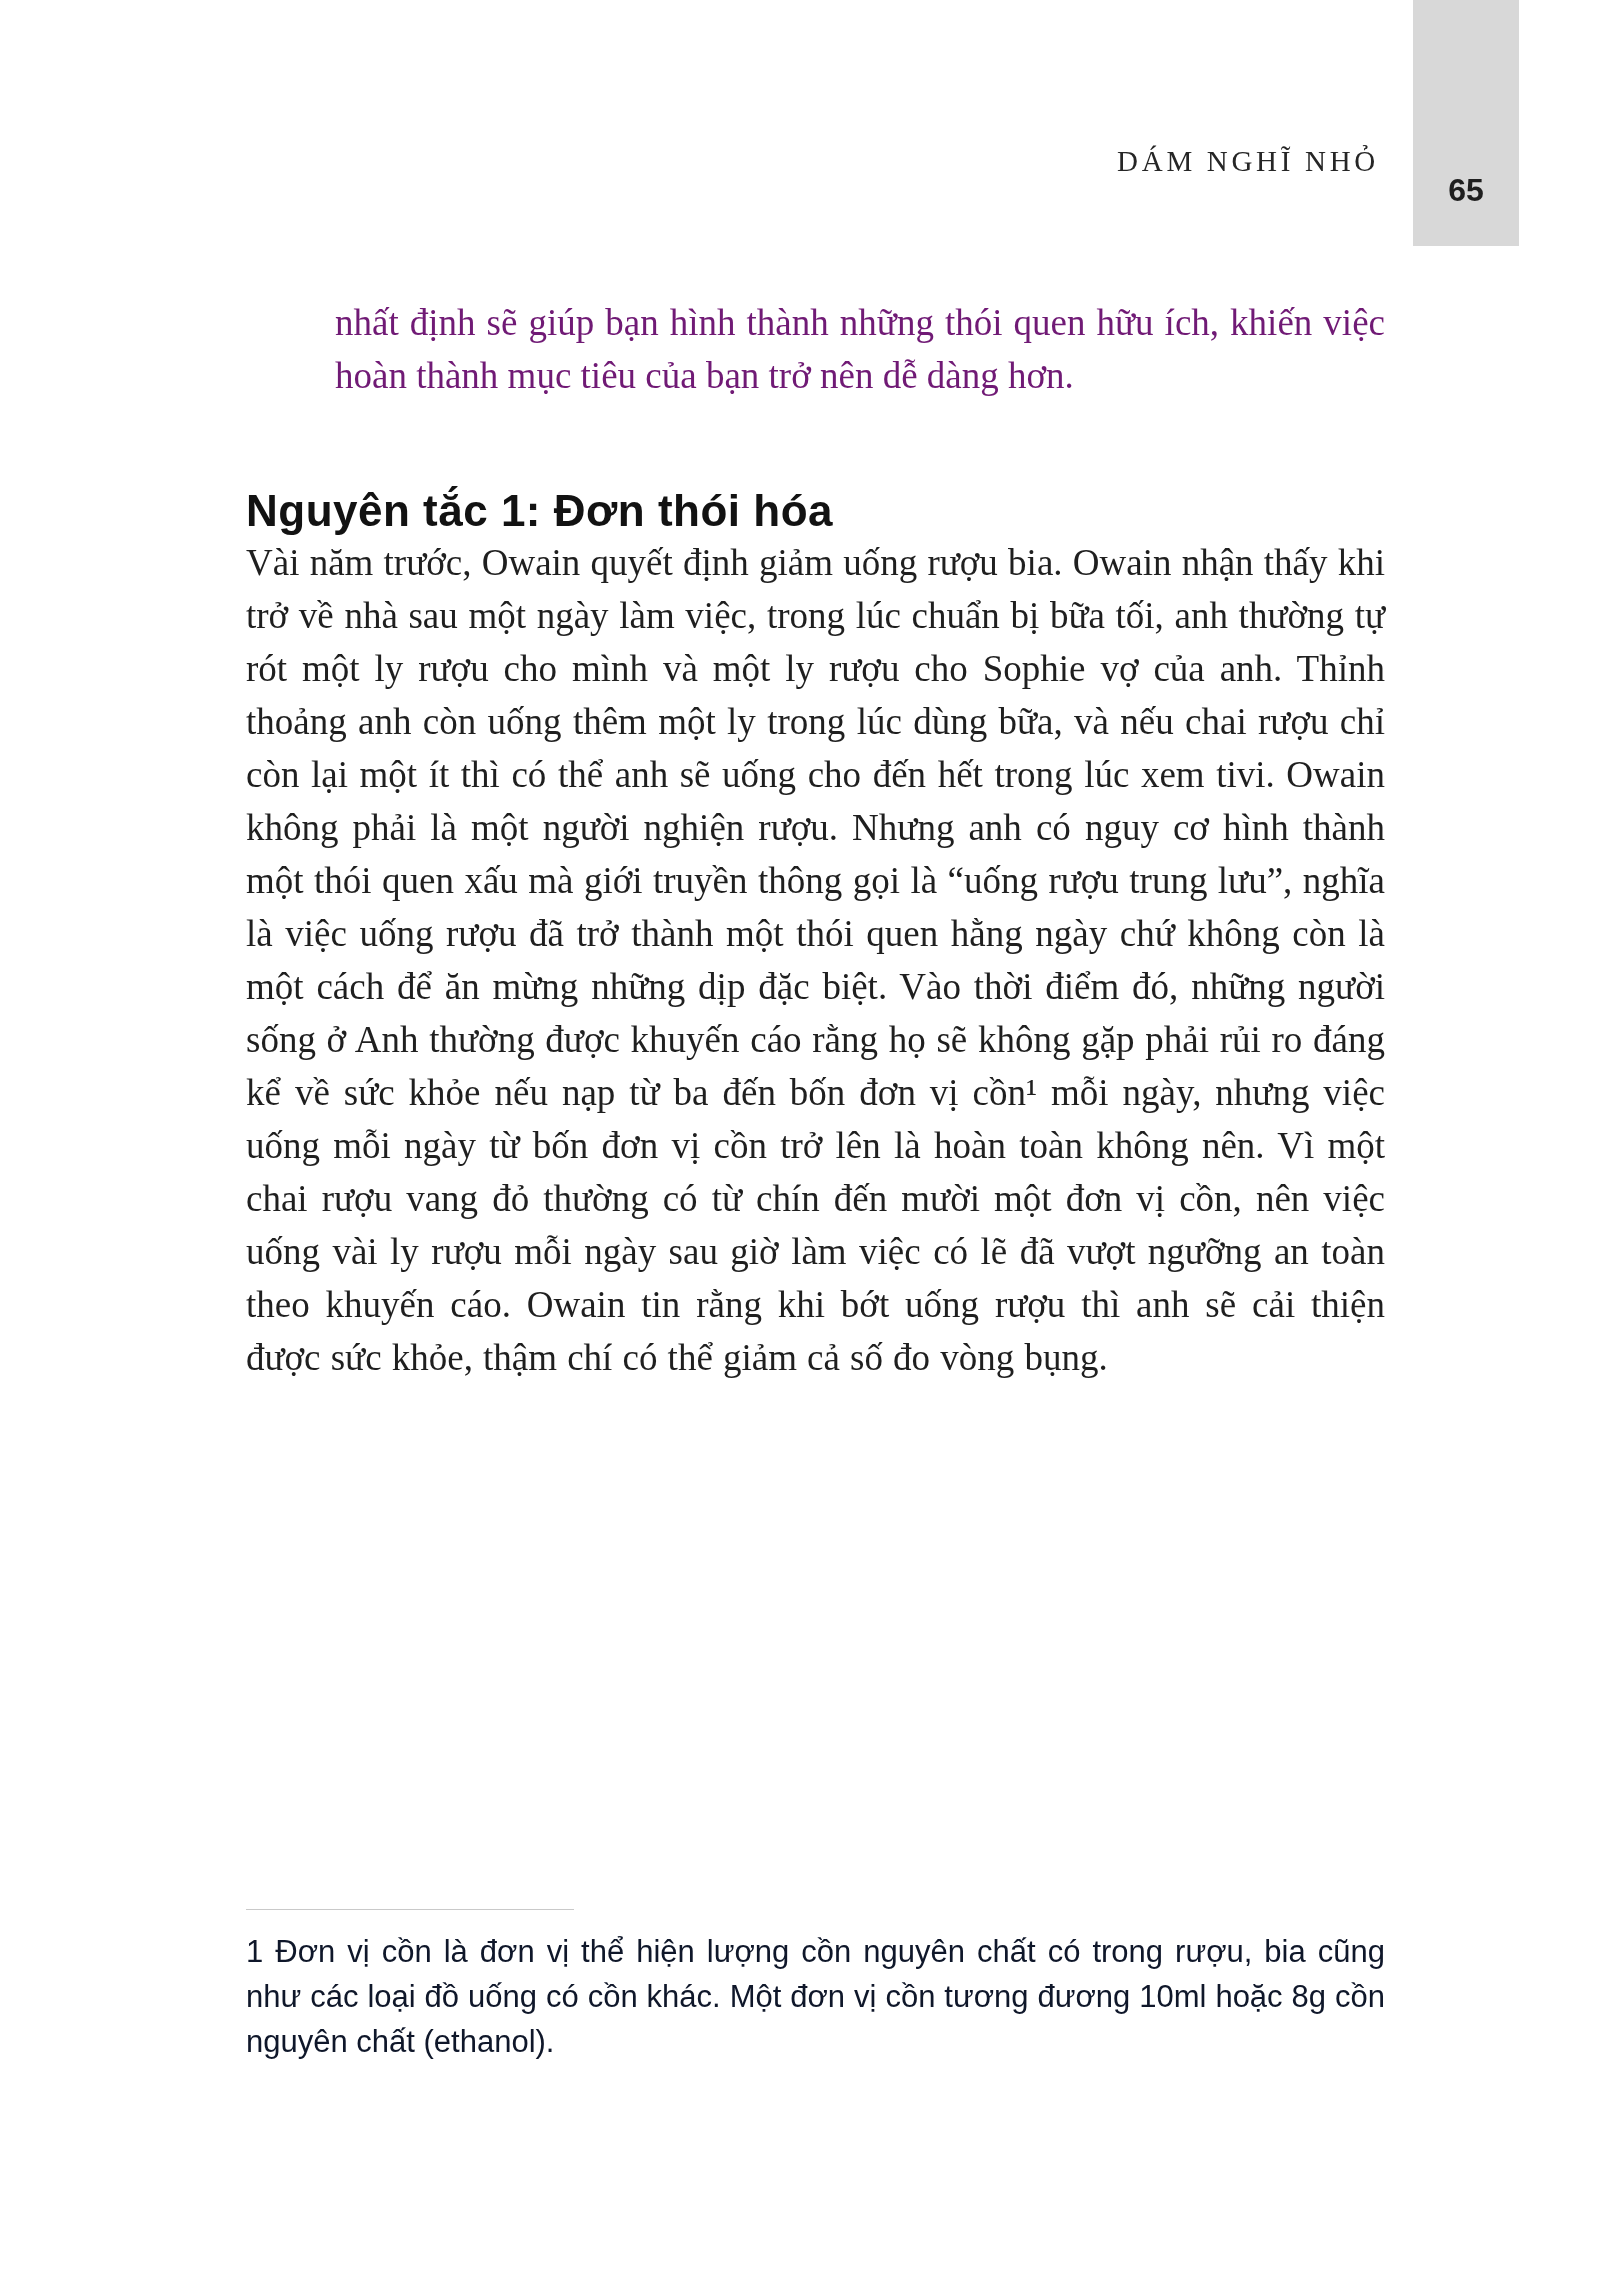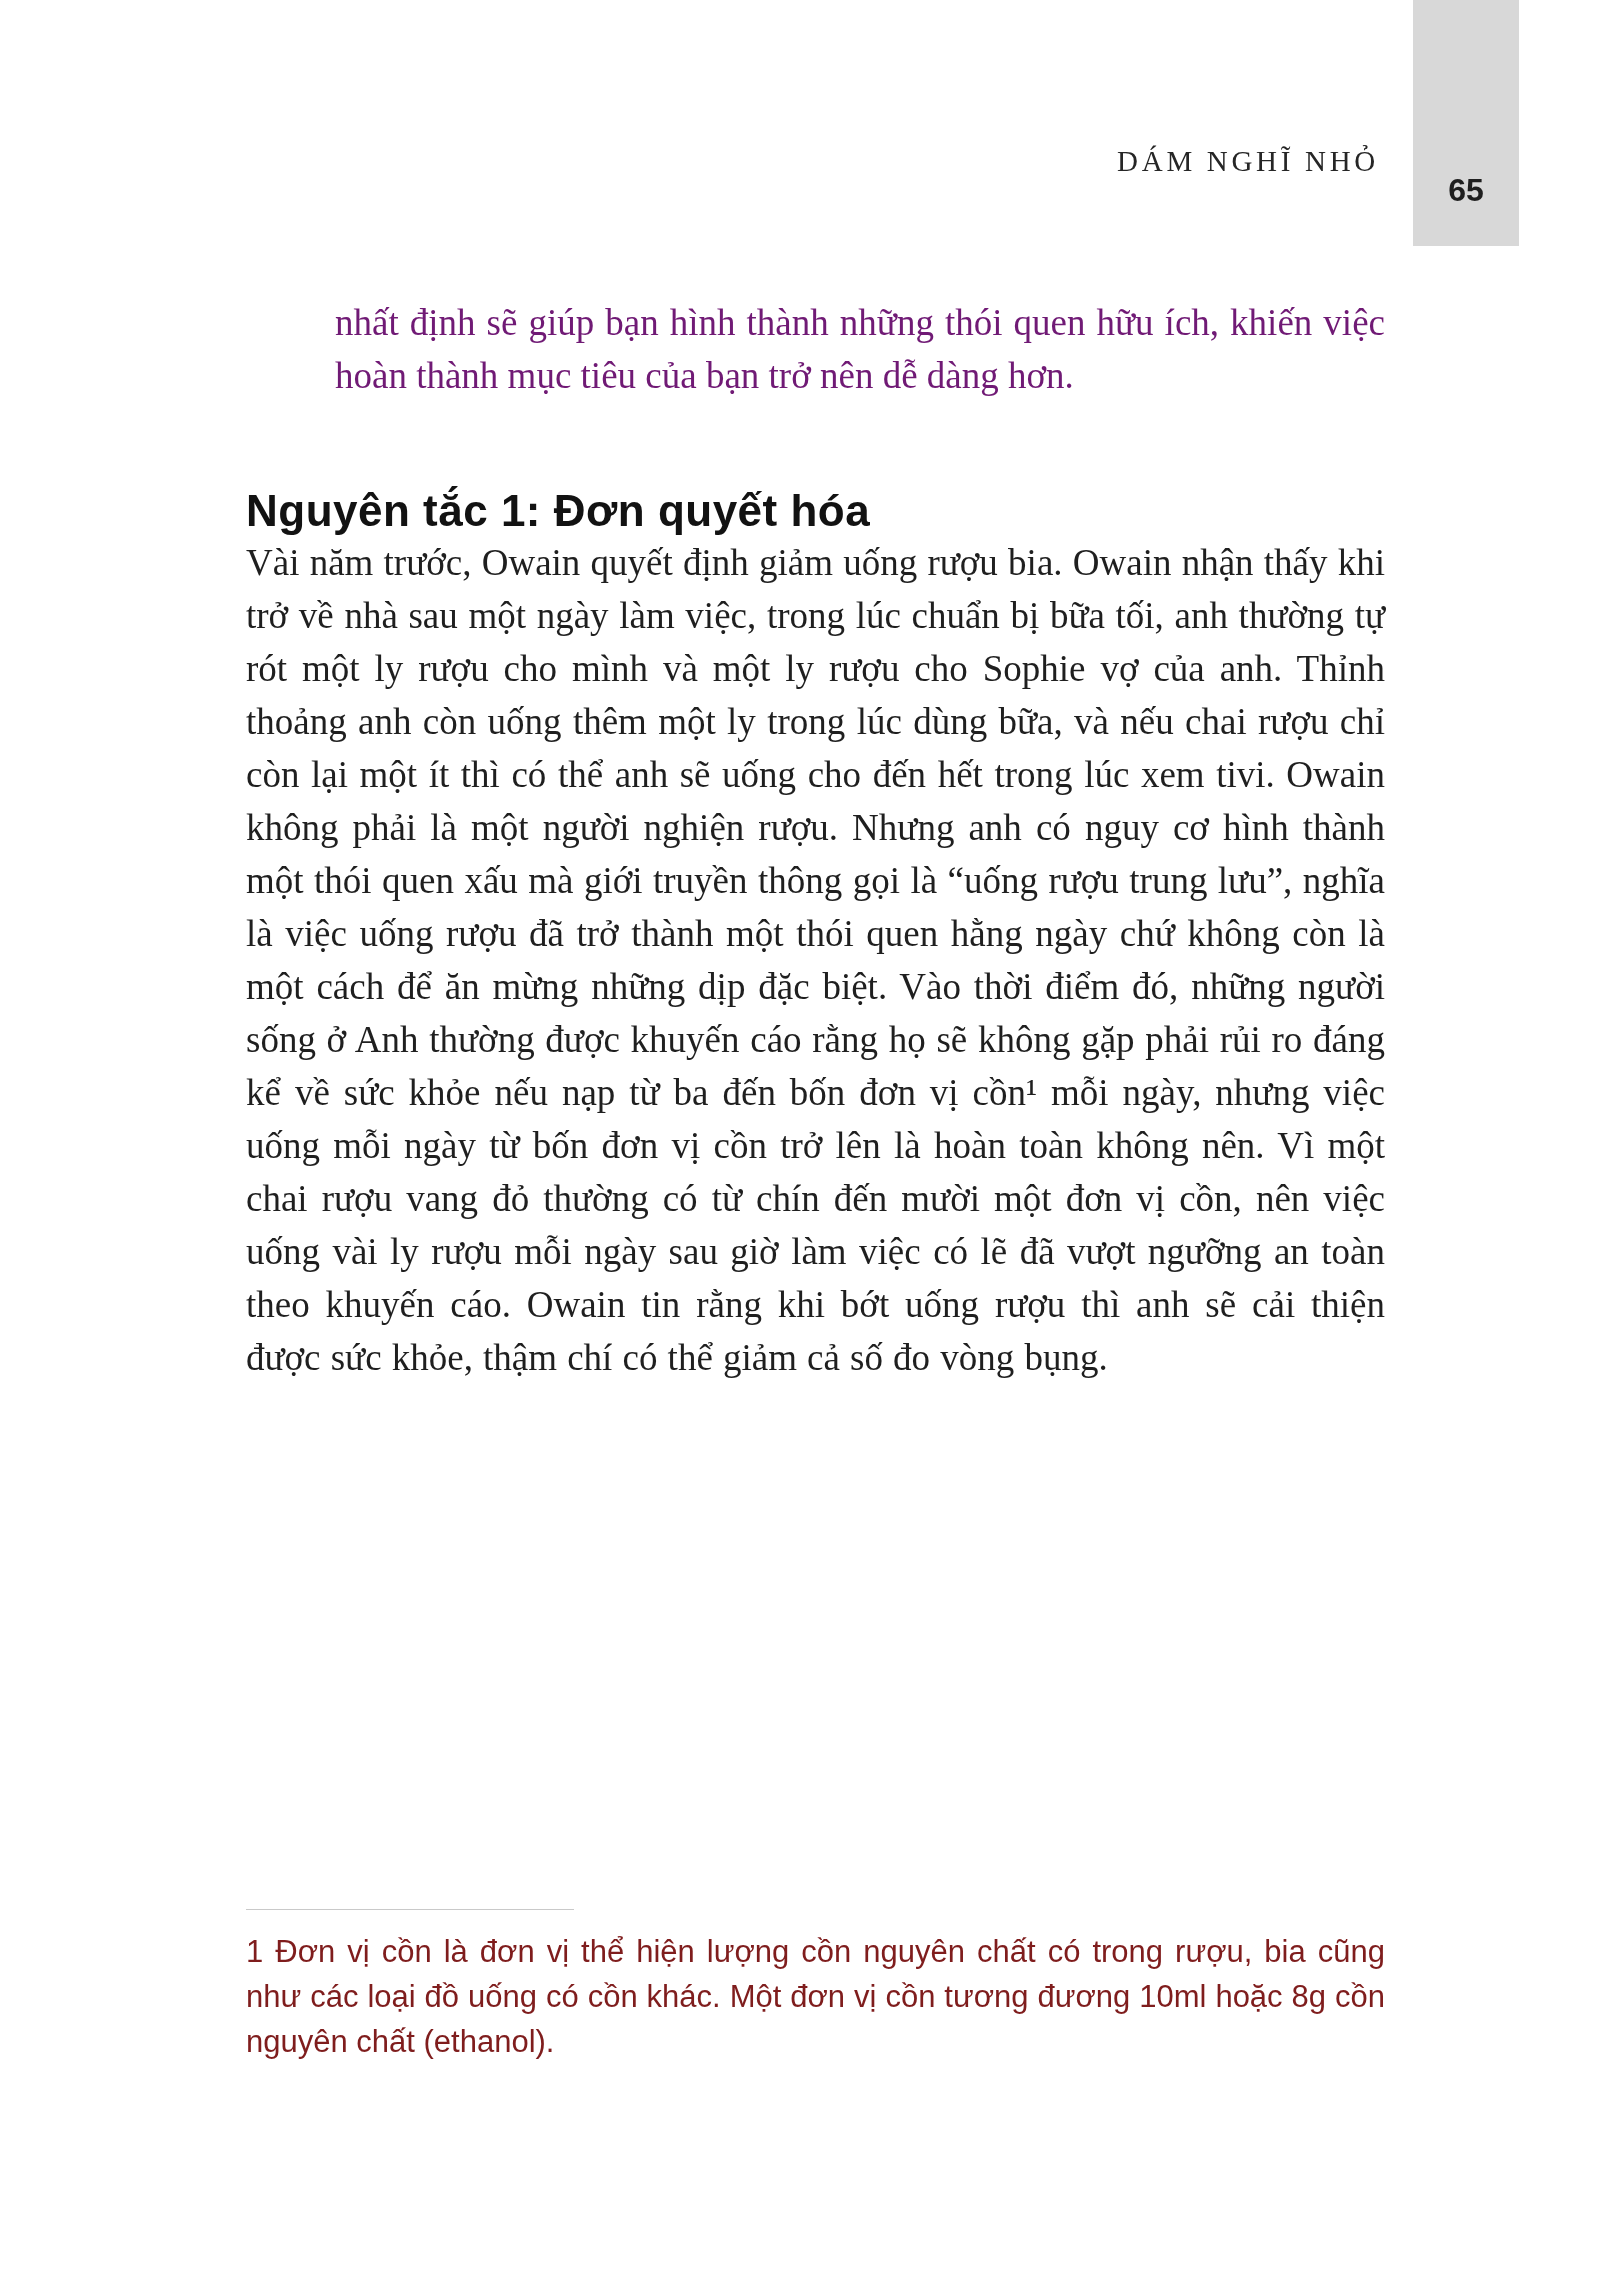--- a/index.html
+++ b/index.html
@@ -85,38 +85,38 @@
     width: 328px;
     height: 0;
     border-top: 1.9px solid #c9c9c9;
     margin-bottom: 18.6px;
   }
   .footnote {
     font-family: "Liberation Sans", sans-serif;
     font-size: 31px;
     line-height: 45px;
     text-align: justify;
-    color: #7f1d1d;
+    color: #0f172a;
   }
 </style>
 </head>
 <body>
 
 <div class="page">
 
   <div class="page-tab">
     <span class="page-num">65</span>
   </div>
 
   <div class="running-head">DÁM NGHĨ NHỎ</div>
 
   <div class="content">
     <p class="intro">nhất định sẽ giúp bạn hình thành những thói quen hữu ích, khiến việc hoàn thành mục tiêu của bạn trở nên dễ dàng hơn.</p>
 
-    <h1 class="section-heading">Nguyên tắc 1: Đơn quyết hóa</h1>
+    <h1 class="section-heading">Nguyên tắc 1: Đơn thói hóa</h1>
 
     <p class="body-text">Vài năm trước, Owain quyết định giảm uống rượu bia. Owain nhận thấy khi trở về nhà sau một ngày làm việc, trong lúc chuẩn bị bữa tối, anh thường tự rót một ly rượu cho mình và một ly rượu cho Sophie vợ của anh. Thỉnh thoảng anh còn uống thêm một ly trong lúc dùng bữa, và nếu chai rượu chỉ còn lại một ít thì có thể anh sẽ uống cho đến hết trong lúc xem tivi. Owain không phải là một người nghiện rượu. Nhưng anh có nguy cơ hình thành một thói quen xấu mà giới truyền thông gọi là “uống rượu trung lưu”, nghĩa là việc uống rượu đã trở thành một thói quen hằng ngày chứ không còn là một cách để ăn mừng những dịp đặc biệt. Vào thời điểm đó, những người sống ở Anh thường được khuyến cáo rằng họ sẽ không gặp phải rủi ro đáng kể về sức khỏe nếu nạp từ ba đến bốn đơn vị cồn¹ mỗi ngày, nhưng việc uống mỗi ngày từ bốn đơn vị cồn trở lên là hoàn toàn không nên. Vì một chai rượu vang đỏ thường có từ chín đến mười một đơn vị cồn, nên việc uống vài ly rượu mỗi ngày sau giờ làm việc có lẽ đã vượt ngưỡng an toàn theo khuyến cáo. Owain tin rằng khi bớt uống rượu thì anh sẽ cải thiện được sức khỏe, thậm chí có thể giảm cả số đo vòng bụng.</p>
   </div>
 
   <div class="footnote-block">
     <div class="footnote-rule"></div>
     <p class="footnote">1 Đơn vị cồn là đơn vị thể hiện lượng cồn nguyên chất có trong rượu, bia cũng như các loại đồ uống có cồn khác. Một đơn vị cồn tương đương 10ml hoặc 8g cồn nguyên chất (ethanol).</p>
   </div>
 
 </div>

